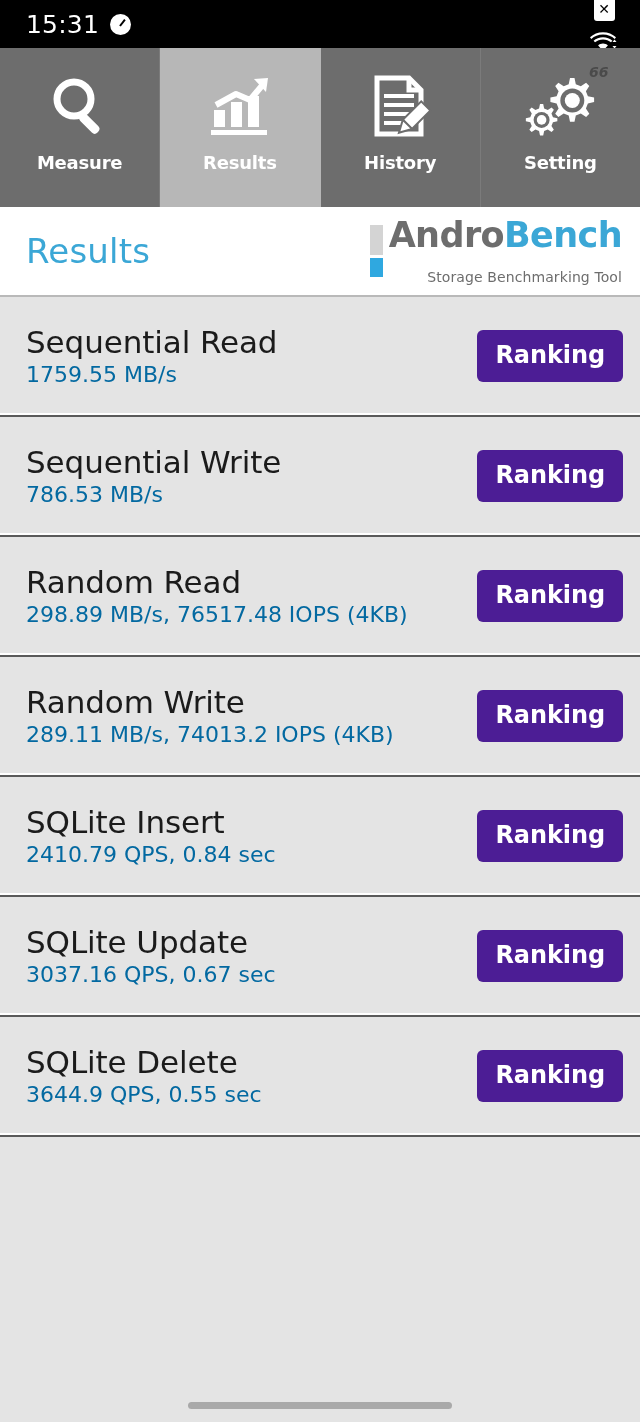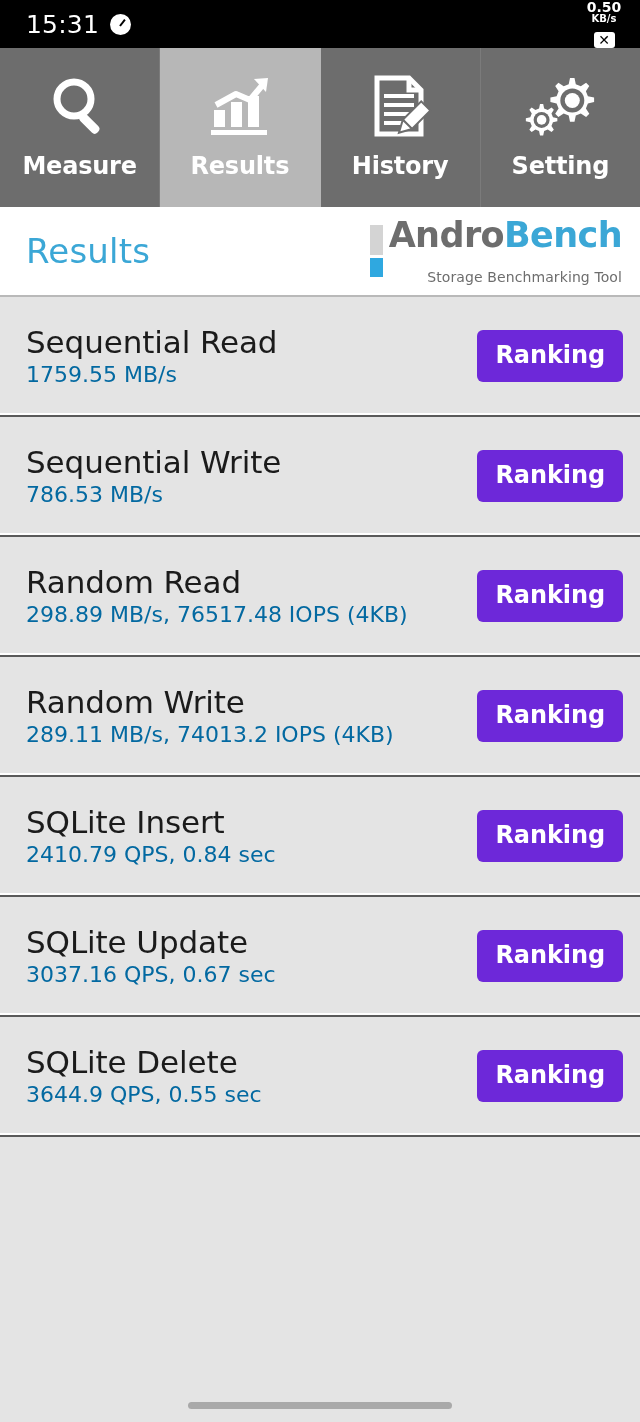--- a/index.html
+++ b/index.html
@@ -10,20 +10,21 @@
     overflow: hidden;
     background: #e4e4e4;
     font-family: "DejaVu Sans", "Liberation Sans", sans-serif;
   }
 
   
   .status-bar {
     height: 48px;
     background: #000000;
     display: flex;
+    align-items: center;
     justify-content: space-between;
     padding: 0 16px 0 26px;
     color: #ffffff;
     gap: 24px;
   }
   .status-left {
     display: flex;
     align-items: center;
     gap: 11px;
   }
@@ -126,21 +127,21 @@
   }
   .tab-icon {
     height: 74px;
     display: flex;
     align-items: center;
     justify-content: center;
   }
   .tab-icon svg { display: block; }
   .tab-label {
     color: #ffffff;
-    font-size: 24px;
+    font-size: 18px;
     font-weight: 700;
     letter-spacing: -0.2px;
     margin-top: 8px;
   }
 
   
   .app-header {
     height: 90px;
     background: #ffffff;
     display: flex;
@@ -214,21 +215,21 @@
     line-height: 1.12;
   }
   .row-value {
     font-size: 22px;
     color: #0369a1;
     font-weight: 400;
     letter-spacing: 0px;
     line-height: 1.12;
   }
   .ranking-btn {
-    background: #6d28d9;
+    background: #4c1d95;
     color: #ffffff;
     font-size: 24px;
     font-weight: 700;
     border: none;
     border-radius: 6px;
     padding: 11px 18px 13px;
     cursor: pointer;
     font-family: inherit;
     letter-spacing: -0.1px;
     white-space: nowrap;

